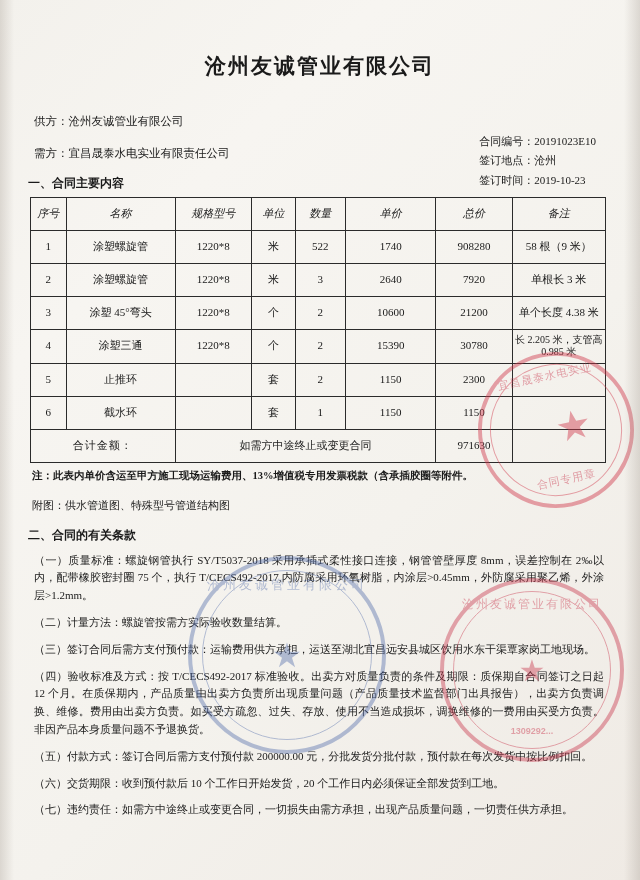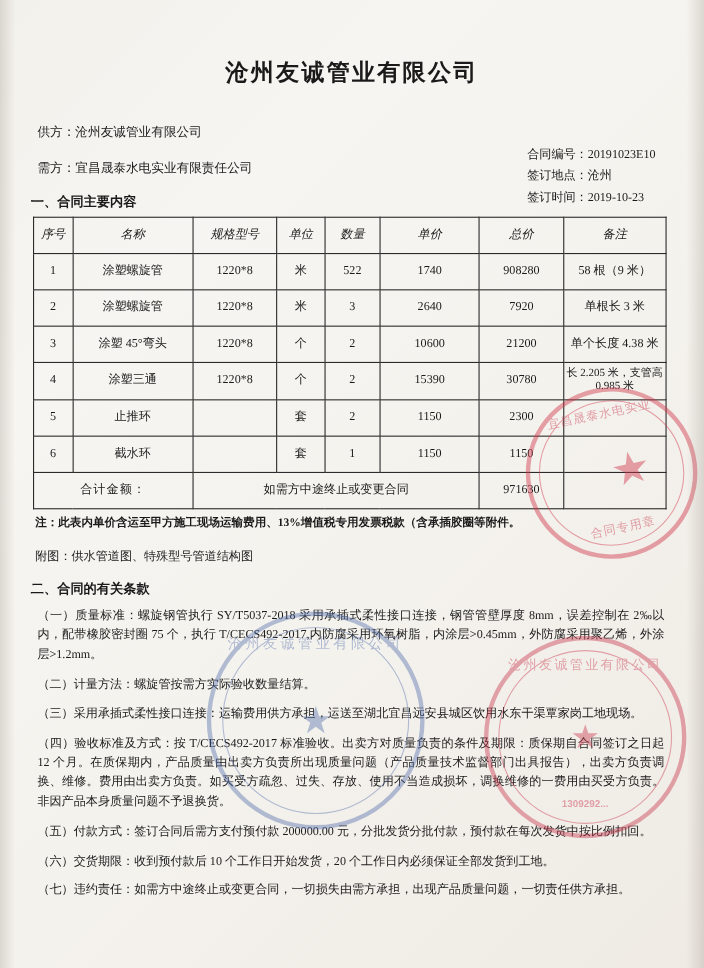--- a/index.html
+++ b/index.html
@@ -275,21 +275,21 @@
 
     <div class="clause-h">二、合同的有关条款</div>
 
     <div class="clause">
       <span>（一）</span><span>质量标准：</span><span>螺旋钢管执行 SY/T5037-2018 采用承插式柔性接口连接，钢管管壁厚度 8mm，误差控制在 2‰以内，配带橡胶密封圈 75 个，执行 T/CECS492-2017,内防腐采用环氧树脂，内涂层&gt;0.45mm，外防腐采用聚乙烯，外涂层&gt;1.2mm。</span>
     </div>
     <div class="clause">
       <span>（二）</span><span>计量方法：</span><span>螺旋管按需方实际验收数量结算。</span>
     </div>
     <div class="clause">
-      <span>（三）</span><span>采用承插式柔性接口连接：</span><span>运输费用供方承担，运送至湖北宜昌远安县城区饮用水东干渠覃家岗工地现场。</span>
+      <span>（三）</span><span>签订合同后需方支付预付款：</span><span>运输费用供方承担，运送至湖北宜昌远安县城区饮用水东干渠覃家岗工地现场。</span>
     </div>
     <div class="clause">
       <span>（四）</span><span>验收标准及方式：</span><span>按 T/CECS492-2017 标准验收。出卖方对质量负责的条件及期限：质保期自合同签订之日起 12 个月。在质保期内，产品质量由出卖方负责所出现质量问题（产品质量技术监督部门出具报告），出卖方负责调换、维修。费用由出卖方负责。如买受方疏忽、过失、存放、使用不当造成损坏，调换维修的一费用由买受方负责。非因产品本身质量问题不予退换货。</span>
     </div>
     <div class="clause">
       <span>（五）</span><span>付款方式：</span><span>签订合同后需方支付预付款 200000.00 元，分批发货分批付款，预付款在每次发货中按比例扣回。</span>
     </div>
     <div class="clause">
       <span>（六）</span><span>交货期限：</span><span>收到预付款后 10 个工作日开始发货，20 个工作日内必须保证全部发货到工地。</span>
     </div>

